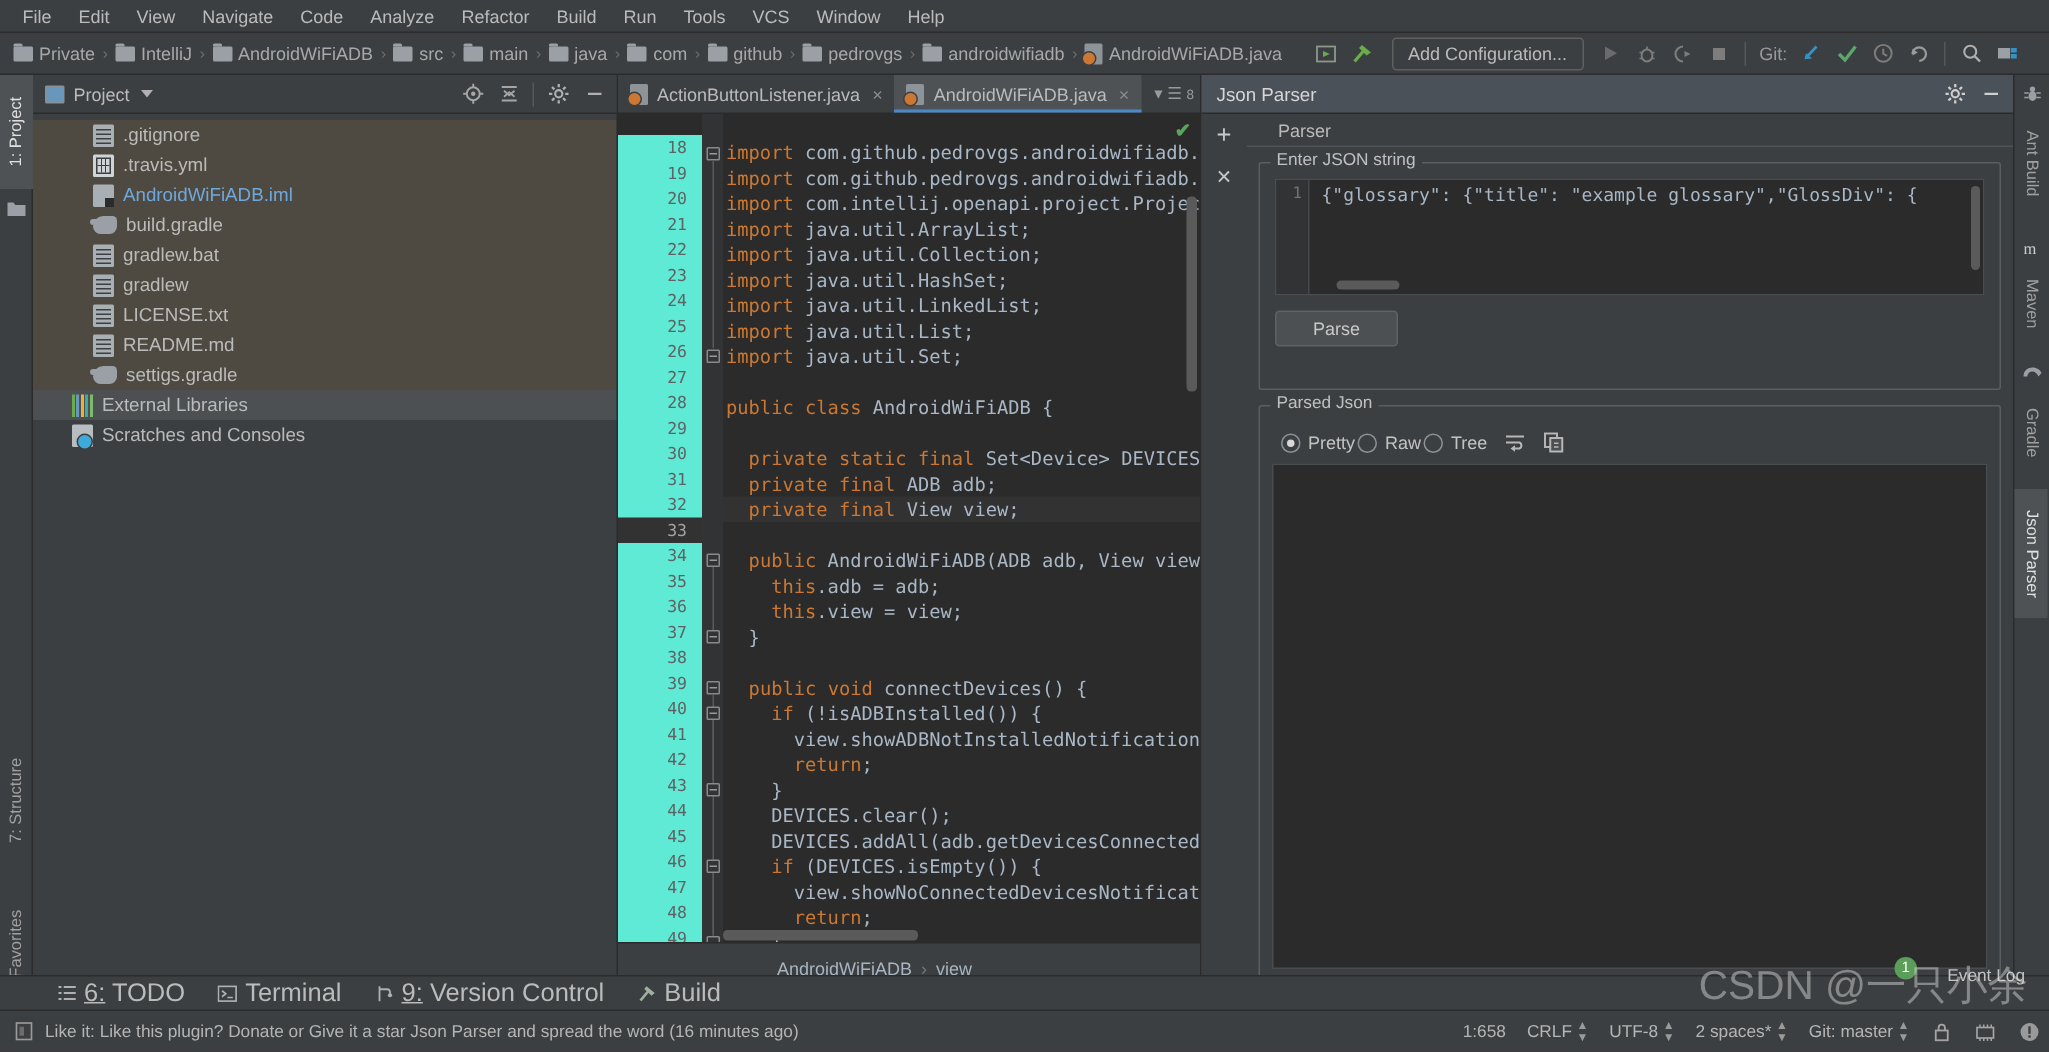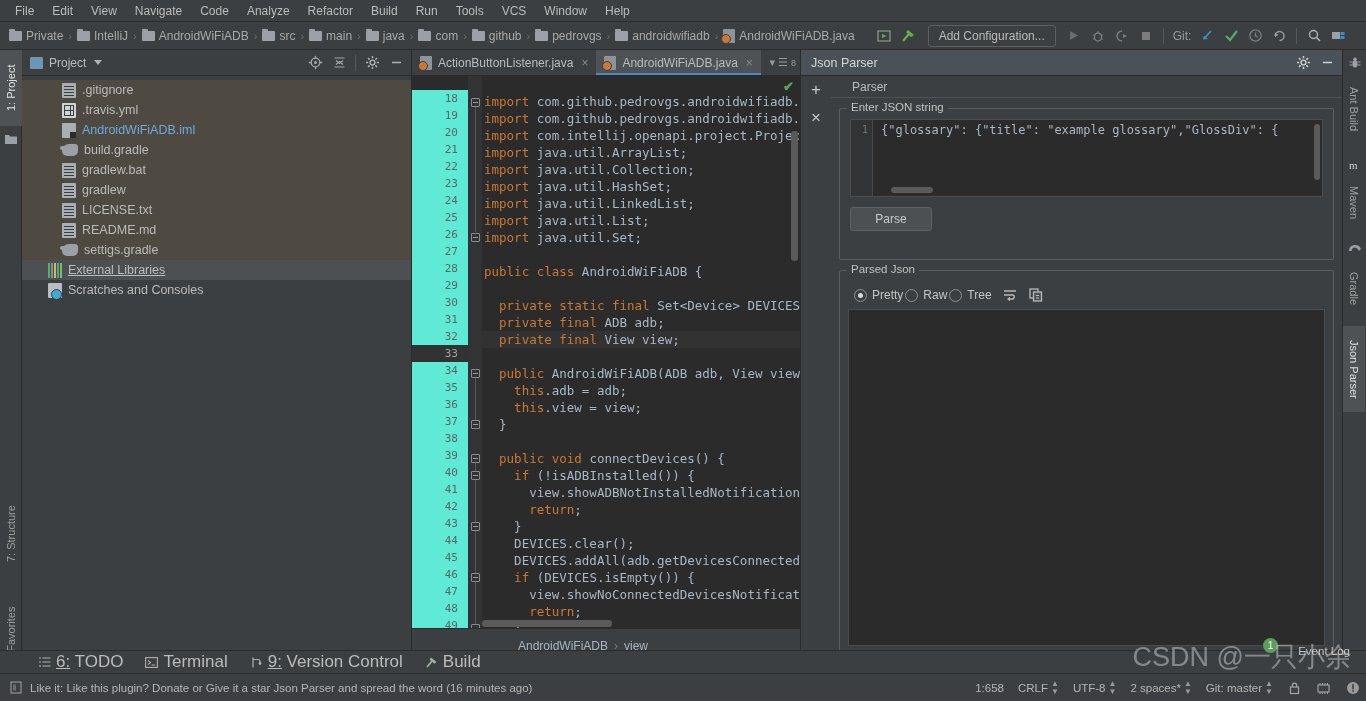--- a/index.html
+++ b/index.html
@@ -94,21 +94,21 @@
   .ph-btn { width: 22px; height: 22px; display: flex; align-items: center; justify-content: center; color: #a0a0a0; }
   .tree {
     position: absolute; top: 27px; left: 0; right: 0; bottom: 0;
     padding-top: 3px; overflow: hidden;
   }
   .tree-row {
     height: 20px; display: flex; align-items: center; gap: 6px;
     padding-left: 40px; font-size: 12.5px; color: #bbbbbb; white-space: nowrap;
   }
   .tree-row.sel-bg { background: #4e4a41; }
-  .tree-row.lib { padding-left: 26px; background: #4c5052; text-decoration: underline; }
+  .tree-row.lib { padding-left: 26px; background: #4c5052; }
   .tree-row.scratch { padding-left: 26px; }
   .t-ico { width: 14px; height: 15px; flex: none; position: relative; }
   .ico-file { background: #a9b0b5; border-radius: 1px; }
   .ico-file:after {
     content: ''; position: absolute; left: 2px; top: 3px; right: 2px; height: 1px;
     background: #3c3f41; box-shadow: 0 3px 0 #3c3f41, 0 6px 0 #3c3f41, 0 9px 0 #3c3f41;
   }
   .ico-yml { background: #cfd4d7; border-radius: 1px; }
   .ico-yml:after {
     content:''; position:absolute; inset:2px; border:1px solid #3c3f41;

